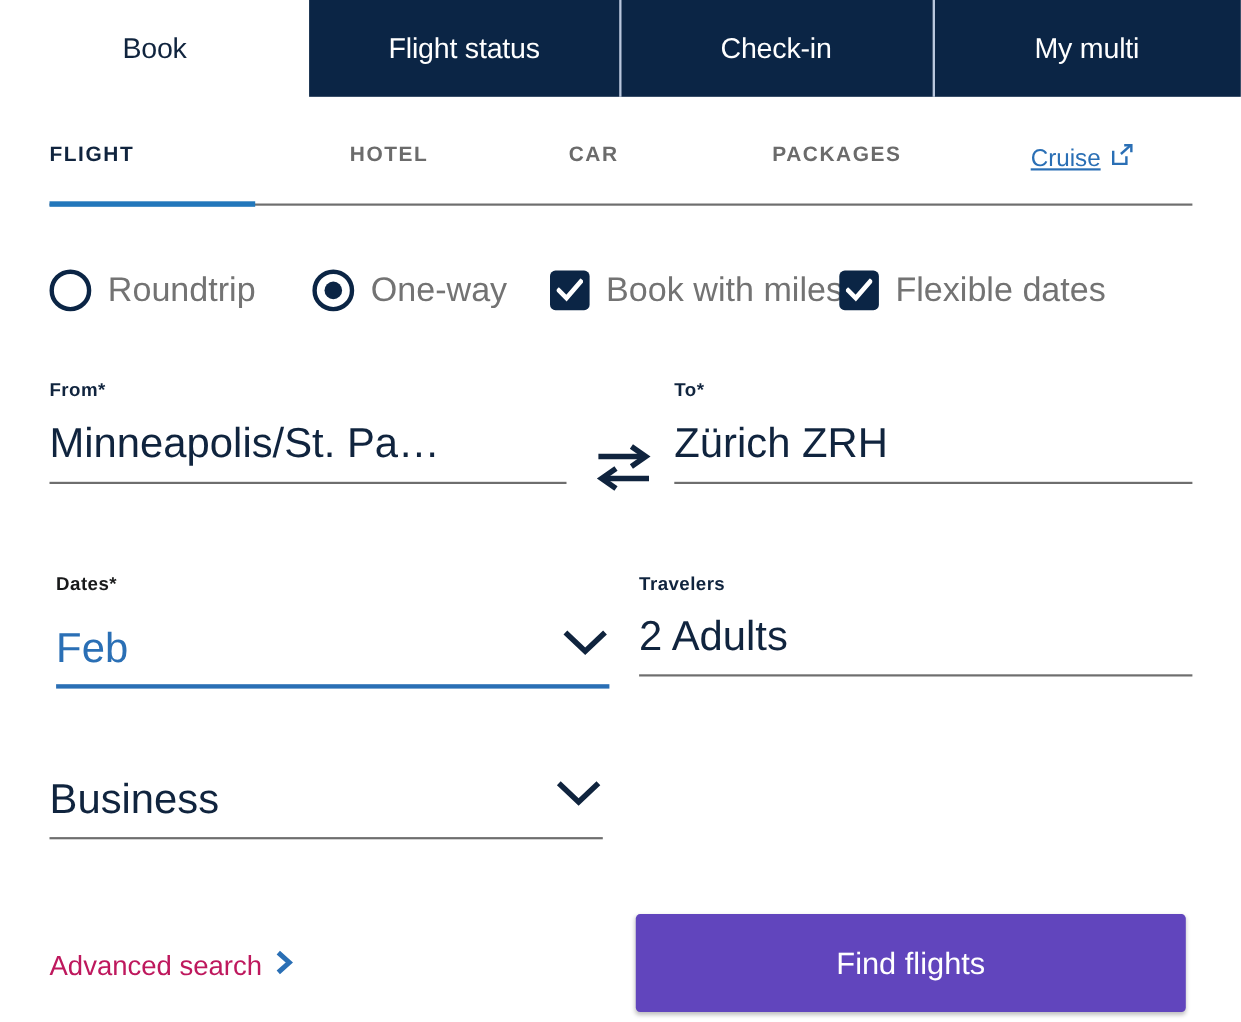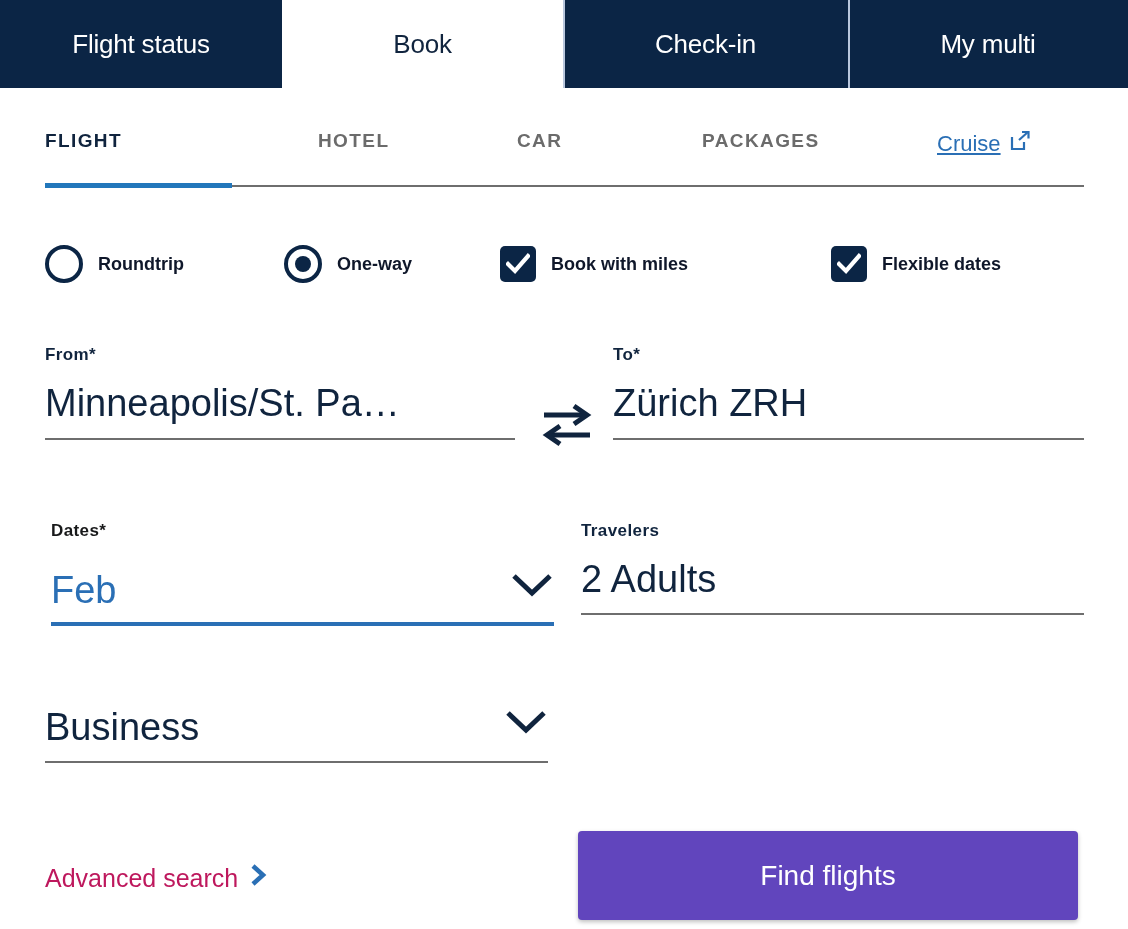--- a/index.html
+++ b/index.html
@@ -104,24 +104,23 @@
     top: 245px; left: 45px;
     display: flex;
     align-items: center;
   }
   .opt {
     display: flex;
     align-items: center;
     gap: 15px;
   }
   .opt-label {
-    font-size: 18px;
-    color: #0f172a;
-    white-space: nowrap;
-    font-weight: bold;
+    font-size: 31px;
+    color: #737373;
+    white-space: nowrap;
   }
   .radio {
     width: 38px; height: 38px;
     border: 4px solid #0b2545;
     border-radius: 50%;
     background: #fff;
     position: relative;
     flex: none;
   }
   .radio.checked::after {
@@ -225,25 +224,25 @@
     border-radius: 4px;
     cursor: pointer;
     box-shadow: 0 2px 4px rgba(0,0,0,0.25);
     font-family: "Liberation Sans", sans-serif;
   }
 </style>
 </head>
 <body>
 
 <div class="topnav">
+  <div class="topnav-tab tab-book active">
+    <span>Book</span>
+  </div>
   <div class="topnav-tab tab-status">
     <span>Flight status</span>
-  </div>
-  <div class="topnav-tab tab-book active">
-    <span>Book</span>
   </div>
   <div class="topnav-tab tab-checkin divider">
     <span>Check-in</span>
   </div>
   <div class="topnav-tab tab-mytrips divider">
     <span>My multi</span>
   </div>
 </div>
 
 <div class="subtabs">
@@ -279,21 +278,21 @@
 
 <div class="options">
   <div class="opt" style="width:239px;">
     <span class="radio"></span>
     <span class="opt-label">Roundtrip</span>
   </div>
   <div class="opt" style="width:216px;">
     <span class="radio checked"></span>
     <span class="opt-label">One-way</span>
   </div>
-  <div class="opt" style="width:331px;">
+  <div class="opt" style="width:263px;">
     <span class="checkbox">
       <svg width="24" height="22" viewBox="0 0 24 22">
           <path d="M2 11 L9 18 L22 3" fill="none" stroke="#ffffff" stroke-width="4.2" stroke-linecap="square"></path>
         </svg>
     </span>
     <span class="opt-label">Book with miles</span>
   </div>
   <div class="opt">
     <span class="checkbox">
       <svg width="24" height="22" viewBox="0 0 24 22">

